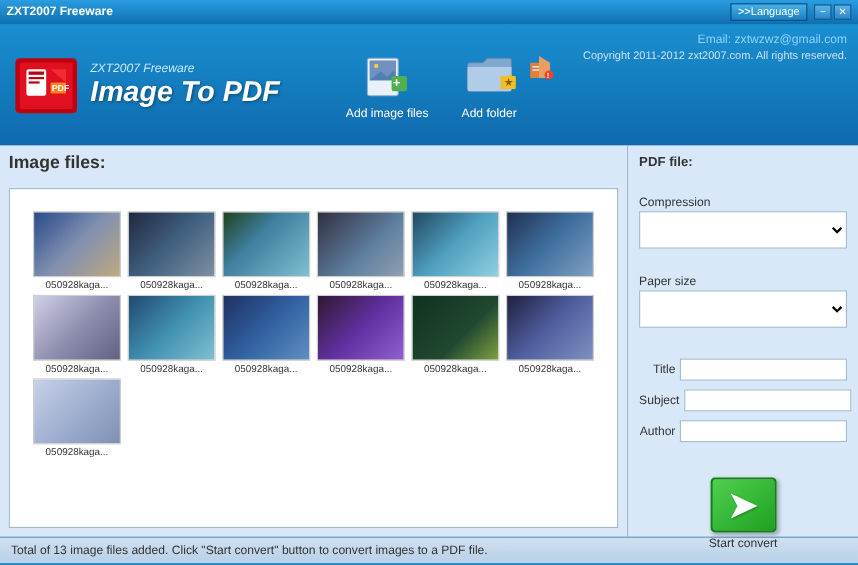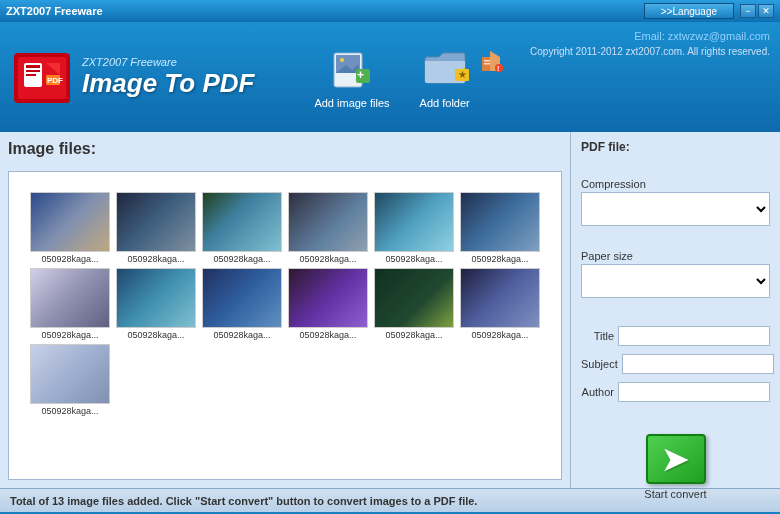--- a/index.html
+++ b/index.html
@@ -43,21 +43,21 @@
       display: flex;
       align-items: center;
       justify-content: center;
       cursor: pointer;
     }
     .lang-btn {
       background: linear-gradient(to bottom, #4ab0e8, #1a80c0);
       border: 1px solid #0a5080;
       color: white;
       font-size: 10px;
-      padding: 1px 16px;
+      padding: 1px 6px;
       height: 16px;
       display: flex;
       align-items: center;
       cursor: pointer;
       margin-right: 4px;
     }
 
     
     .header {
       background: linear-gradient(to bottom, #1a8fd0, #0e6aad);
@@ -267,21 +267,20 @@
     }
 
     
     .status-bar {
       background: linear-gradient(to bottom, #d0e0f0, #b8d0e8);
       height: 24px;
       display: flex;
       align-items: center;
       padding: 0 10px;
       border-top: 1px solid #88a8c8;
-      font-weight: bold;
     }
     .status-text {
       font-size: 11px;
       color: #333;
     }
 
     
     .thumb-1 { background: linear-gradient(135deg, #2a4a8a 0%, #8090b0 50%, #c0a880 100%); }
     .thumb-2 { background: linear-gradient(135deg, #202840 0%, #406080 50%, #8090a0 100%); }
     .thumb-3 { background: linear-gradient(135deg, #204020 0%, #4080a0 40%, #80c0d0 100%); }

